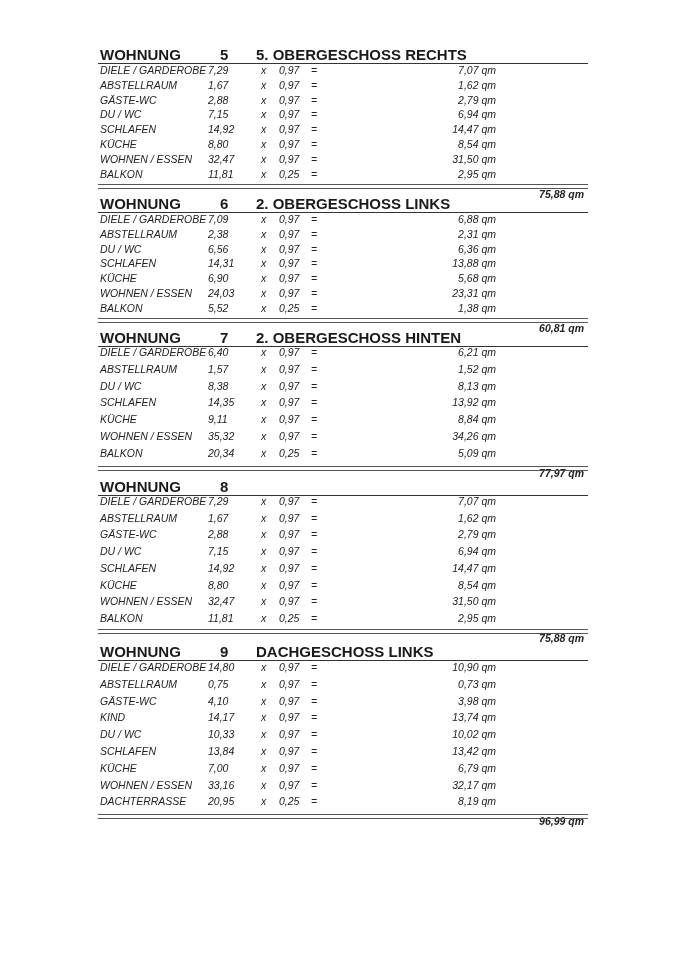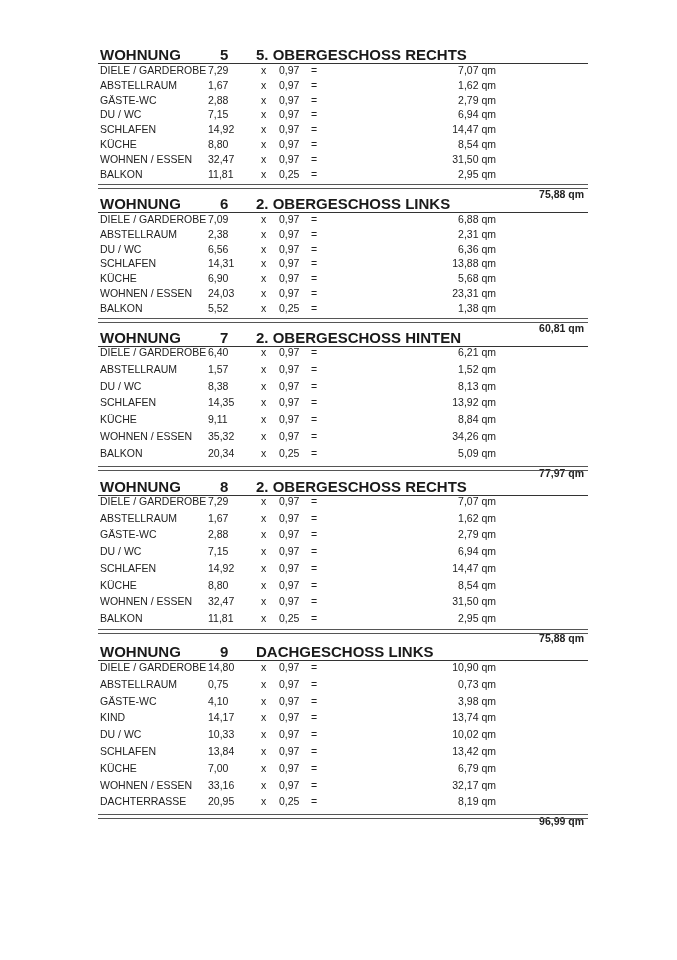--- a/index.html
+++ b/index.html
@@ -9,21 +9,21 @@
   }
   .page { position: absolute; left: 98px; top: 0; width: 490px; }
   .block { position: absolute; left: 0; width: 490px; }
   .block-head {
     position: relative; height: 16px; font-weight: bold; font-size: 15px; line-height: 16px;
     border-bottom: 1.5px solid #333;
   }
   .block-head .h-label { position: absolute; left: 2px; top: 0; }
   .block-head .h-num { position: absolute; left: 122px; top: 0; }
   .block-head .h-floor { position: absolute; left: 158px; top: 0; }
-  .row { position: relative; font-size: 10.5px; color: #222; }
+  .row { position: relative; font-size: 10.5px; color: #222; font-style: italic; }
   .row span { position: absolute; top: 0; white-space: nowrap; }
   .c-room { left: 2px; }
   .c-a { left: 110px; width: 50px; }
   .c-x { left: 163px; }
   .c-f { left: 181px; }
   .c-eq { left: 213px; }
   .c-res { left: 320px; width: 78px; text-align: right; }
   .c-tot { left: 410px; width: 76px; text-align: right; font-weight: bold; margin-top: 20px; }
   .double-rule {
     position: absolute; left: 0; width: 490px; height: 5px;
@@ -235,21 +235,20 @@
         <span class="c-eq">=</span>
         <span class="c-res">5,09 qm</span>
         <span class="c-tot">77,97 qm</span>
       </div>
       <div class="double-rule" style="top: 136px;"></div>
     </div>
     <div class="block" style="top: 479px;">
       <div class="block-head">
         <span class="h-label">WOHNUNG</span>
         <span class="h-num">8</span>
-        <span class="h-floor">2. OBERGESCHOSS RECHTS</span>
       </div>
       <div class="row" style="position: absolute; left: 0px; width: 490px; top: 16px; height: 14px;">
         <span class="c-room">DIELE / GARDEROBE</span>
         <span class="c-a">7,29</span>
         <span class="c-x">x</span>
         <span class="c-f">0,97</span>
         <span class="c-eq">=</span>
         <span class="c-res">7,07 qm</span>
       </div>
       <div class="row" style="position: absolute; left: 0px; width: 490px; top: 32.7px; height: 14px;">

